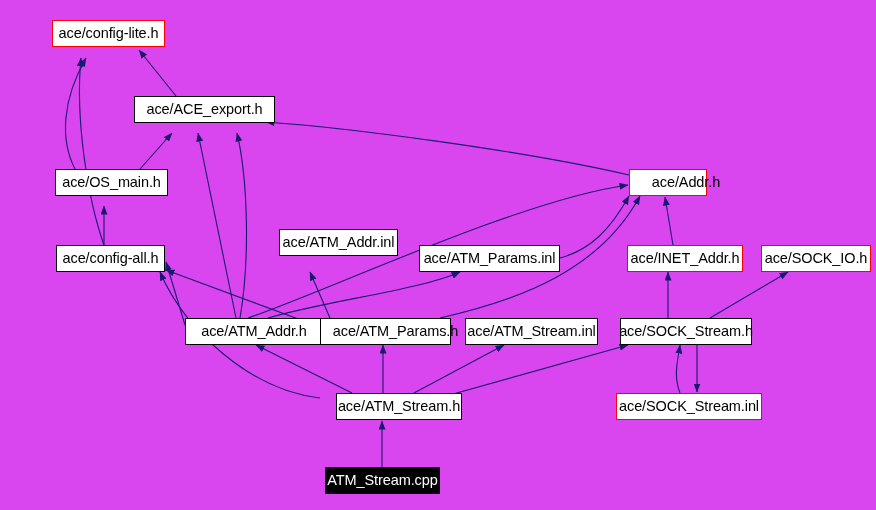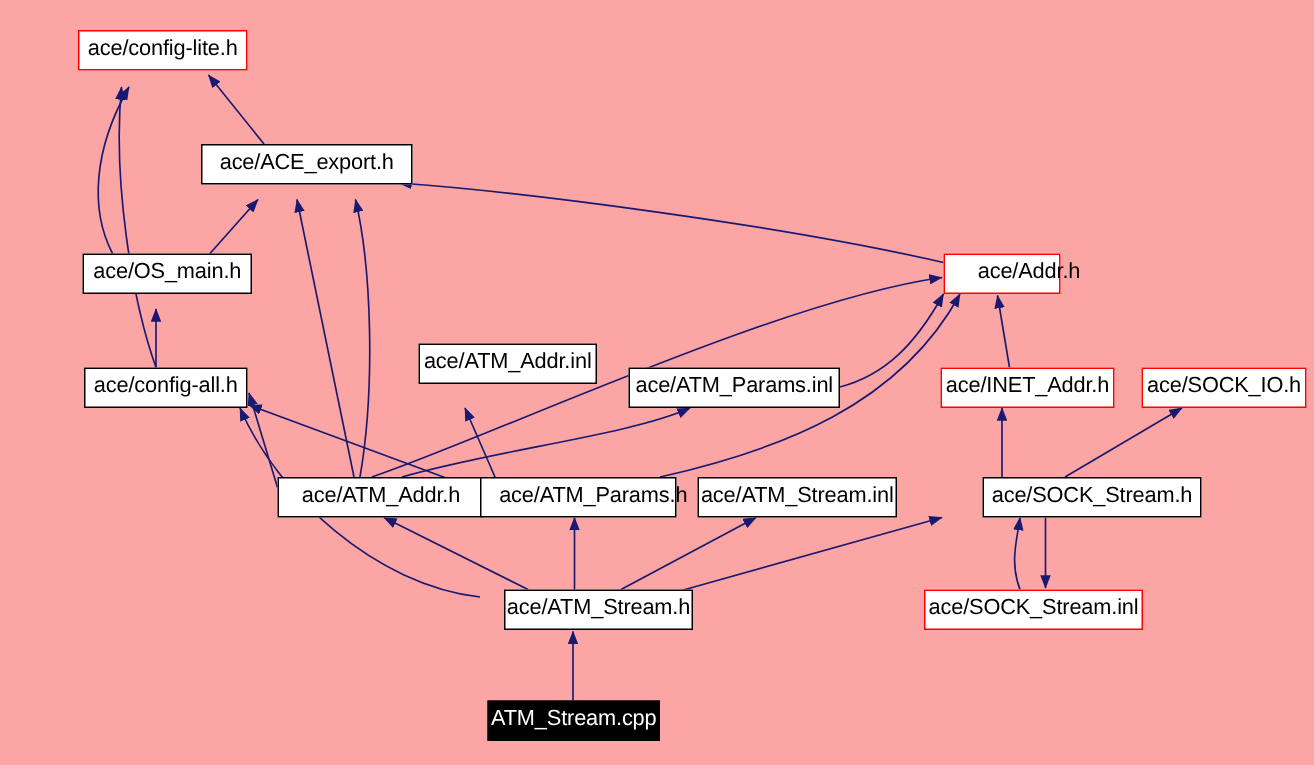--- a/index.html
+++ b/index.html
@@ -4,21 +4,21 @@
 <style>
   html, body {
     margin: 0;
     padding: 0;
     background: #ffffff;
   }
   #graph-root {
     position: relative;
     width: 876px;
     height: 510px;
-    background: #fca5a5;
+    background: #d946ef;
     font-family: "Liberation Sans", sans-serif;
     overflow: hidden;
   }
   #edge-layer {
     position: absolute;
     left: 0;
     top: 0;
     width: 876px;
     height: 510px;
     pointer-events: none;
@@ -124,21 +124,21 @@
       </div>
       <div class="node" style="left: 185px; top: 318px; width: 138px;">
         <span class="node-label">ace/ATM_Addr.h</span>
       </div>
       <div class="node" style="left: 320px; top: 318px; width: 131px; padding-left: 20px;">
         <span class="node-label">ace/ATM_Params.h</span>
       </div>
       <div class="node" style="left: 465px; top: 318px; width: 133px;">
         <span class="node-label">ace/ATM_Stream.inl</span>
       </div>
-      <div class="node" style="left: 620px; top: 318px; width: 146px; margin-left: 35px;">
+      <div class="node" style="left: 620px; top: 318px; width: 132px;">
         <span class="node-label">ace/SOCK_Stream.h</span>
       </div>
       <div class="node" style="left: 336px; top: 393px; width: 126px;">
         <span class="node-label">ace/ATM_Stream.h</span>
       </div>
       <div class="node red" style="left: 616px; top: 393px; width: 146px;">
         <span class="node-label">ace/SOCK_Stream.inl</span>
       </div>
       <div class="node root" style="left: 325px; top: 467px; width: 115px;">
         <span class="node-label">ATM_Stream.cpp</span>

